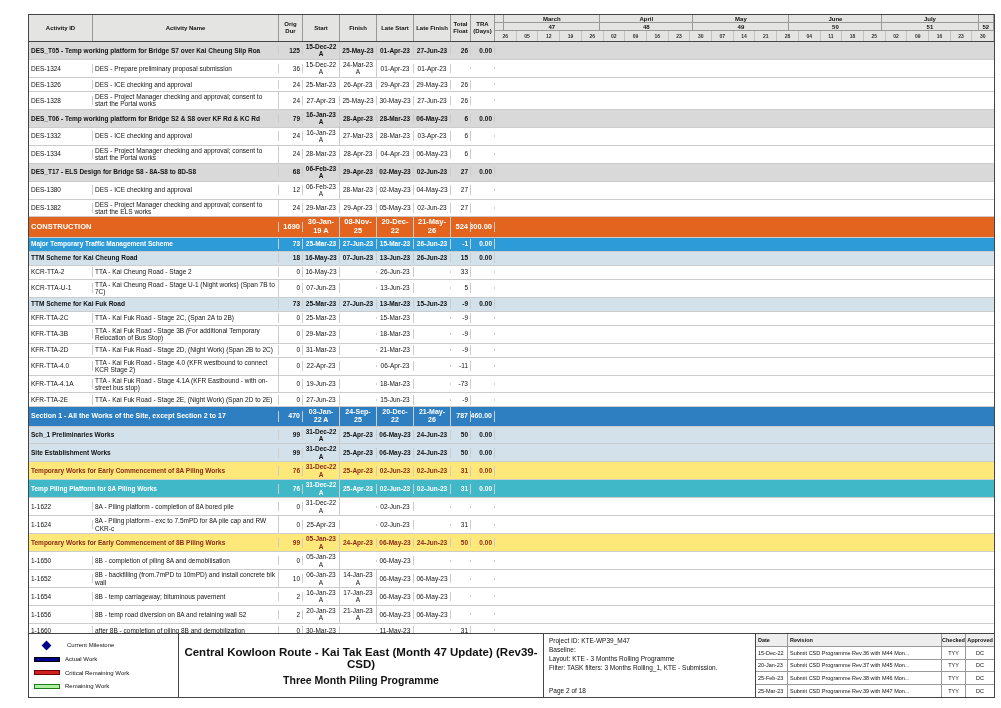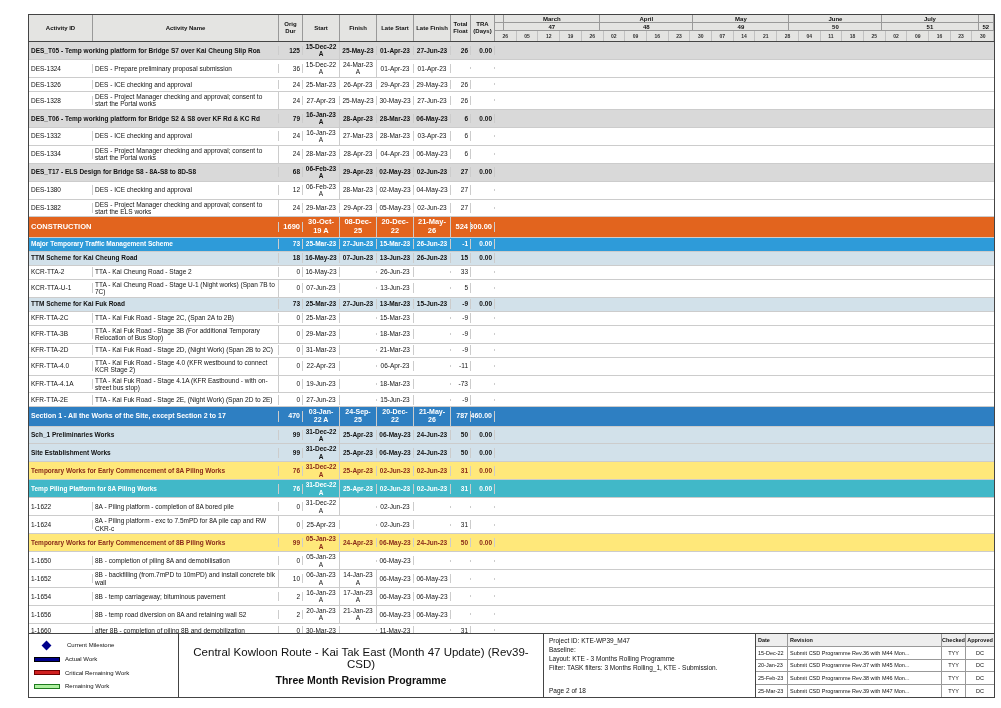--- a/index.html
+++ b/index.html
@@ -60,21 +60,21 @@
             display:flex; flex-direction:column; justify-content:space-around; }
   .leg-item { display:flex; align-items:center; gap:5px; font-size:6px; }
   .leg-swatch { width:26px; height:5px; flex:0 0 auto; }
   .sw-milestone { width:7px; height:7px; background:#00008b; transform:rotate(45deg); margin:0 12px 0 9px; }
   .sw-actual    { background:#00008b; border:1px solid #000; }
   .sw-critical  { background:#d02020; border:1px solid #700000; }
   .sw-remaining { background:#aef0a0; border:1px solid #1e7a1e; }
 
   .title-block { flex:1; border-right:1px solid #444; display:flex; flex-direction:column;
                  align-items:center; justify-content:center; gap:4px; padding:2px; }
-  .title1 { font-size:11.5px; font-weight:normal; text-align:center; }
+  .title1 { font-size:11.5px; font-weight:bold; text-align:center; }
   .title2 { font-size:10.5px; font-weight:bold; text-align:center; }
 
   .info { width:212px; border-right:1px solid #444; padding:3px 5px; font-size:6.5px;
           display:flex; flex-direction:column; gap:2px; }
   .info .pg { margin-top:auto; }
 
   .revtable { width:238px; display:flex; flex-direction:column; font-size:5.5px; }
   .rev-row { display:flex; border-bottom:1px solid #999; flex:1; min-height:0; }
   .rev-row:last-child { border-bottom:none; }
   .rev-head { font-weight:bold; background:#eee; }
@@ -292,22 +292,22 @@
             <div class="cell c-fl">27</div>
             <div class="cell c-tra"></div>
             <div class="cell c-gantt">
               <div class="dd" style="left: 16.7702%;"></div>
               <div class="bar remaining" style="left: 19.2547%; width: 19.2547%;"></div>
             </div>
           </div>
           <div class="row construction">
             <div class="cell c-merged">CONSTRUCTION</div>
             <div class="cell c-dur">1690</div>
-            <div class="cell c-date">30-Oct-19 A</div>
-            <div class="cell c-date">08-Dec-25</div>
+            <div class="cell c-date">30-Jan-19 A</div>
+            <div class="cell c-date">08-Nov-25</div>
             <div class="cell c-date">20-Dec-22</div>
             <div class="cell c-date">21-May-26</div>
             <div class="cell c-fl">524</div>
             <div class="cell c-tra">300.00</div>
             <div class="cell c-gantt">
               <div class="dd" style="left: 16.7702%;"></div>
             </div>
           </div>
           <div class="row blue">
             <div class="cell c-merged">Major Temporary Traffic Management Scheme</div>
@@ -663,21 +663,21 @@
             <span class="leg-swatch sw-critical"></span>
             <span>Critical Remaining Work</span>
           </div>
           <div class="leg-item">
             <span class="leg-swatch sw-remaining"></span>
             <span>Remaining Work</span>
           </div>
         </div>
       <div class="title-block">
         <div class="title1">Central Kowloon Route - Kai Tak East (Month 47 Update) (Rev39- CSD)</div>
-        <div class="title2">Three Month Revision Programme</div>
+        <div class="title2">Three Month Piling Programme</div>
       </div>
       <div class="info">
         <div style="display:flex;flex-direction:column;gap:2px;">
             <div>Project ID: KTE-WP39_M47</div>
             <div>Baseline:</div>
             <div>Layout: KTE - 3 Months Rolling Programme</div>
             <div>Filter: TASK filters: 3 Months Rolling_1, KTE - Submission.</div>
           </div>
         <div class="pg">Page 2 of 18</div>
       </div>

